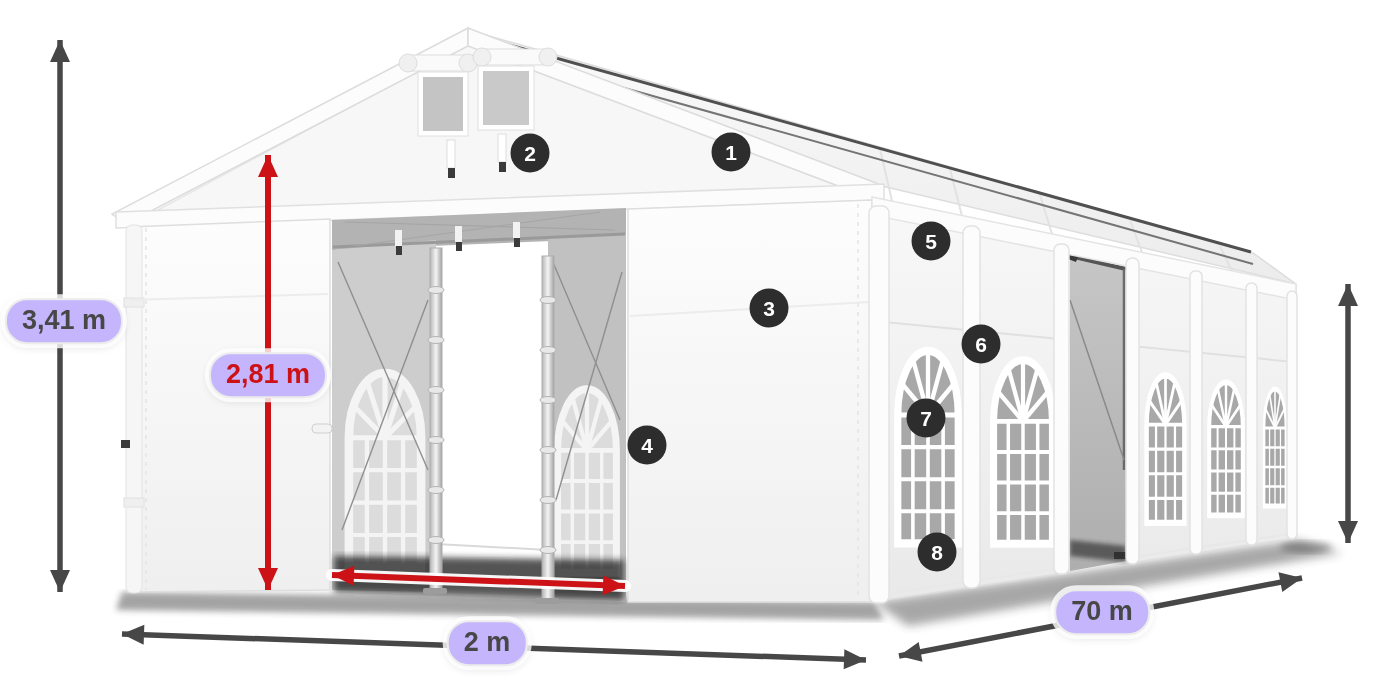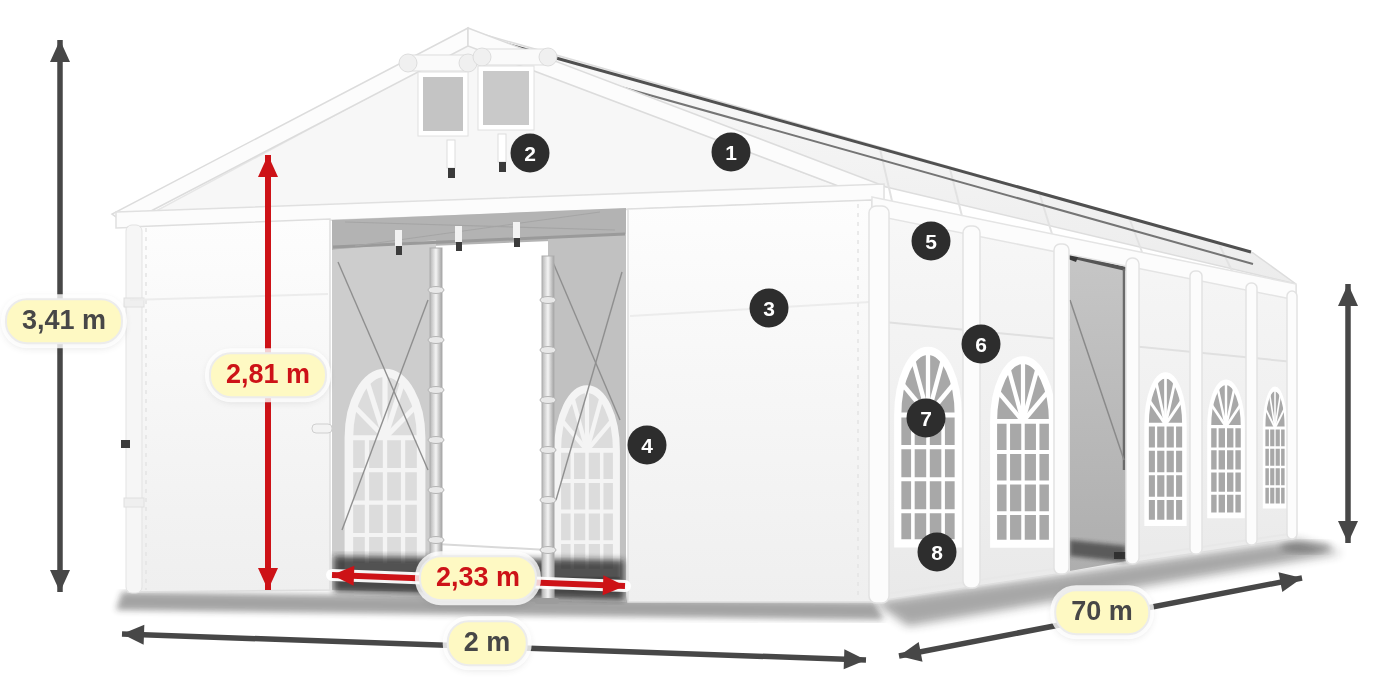--- a/index.html
+++ b/index.html
@@ -16,21 +16,21 @@
   #stage svg{position:absolute;left:0;top:0;}
   
   .arrow-dark{stroke:var(--dimension-dark);stroke-width:5.5;fill:none;}
   .arrow-red{stroke:var(--accent-red);stroke-width:6;fill:none;}
   .arrow-casing{stroke:#ffffff;stroke-width:12;fill:none;stroke-linecap:round;opacity:.95;}
   .head-dark{fill:var(--dimension-dark);}
   .head-red{fill:var(--accent-red);}
   
   .pill{
     position:absolute;z-index:20;transform:translate(-50%,-50%);
-    background:#fef9c3;border:2px solid #ececec;border-radius:22px;
+    background:#c4b5fd;border:2px solid #ececec;border-radius:22px;
     padding:4px 15px;font-size:27px;font-weight:bold;white-space:nowrap;
     box-shadow:0 0 0 4px rgba(255,255,255,.8),0 2px 8px rgba(60,60,60,.22);
     line-height:1.25;
   }
   .pill.dark{color:var(--dimension-dark);}
   .pill.red{color:var(--accent-red);}
   
   .marker{
     position:absolute;z-index:30;transform:translate(-50%,-50%);
     width:39px;height:39px;border-radius:50%;
@@ -289,21 +289,20 @@
     <line x1="122" y1="634" x2="866" y2="660" class="arrow-casing"></line>
     <line x1="122" y1="634" x2="866" y2="660" class="arrow-dark" marker-start="url(#headDark)" marker-end="url(#headDark)"></line>
     <line x1="899" y1="656" x2="1302" y2="578" class="arrow-casing"></line>
     <line x1="899" y1="656" x2="1302" y2="578" class="arrow-dark" marker-start="url(#headDark)" marker-end="url(#headDark)"></line>
     <line x1="1348" y1="284" x2="1348" y2="543" class="arrow-dark" marker-start="url(#headDark)" marker-end="url(#headDark)"></line>
   </g>
 </svg>
 
 <div class="pill dark" style="left:64px;top:321px"><span>3,41 m</span></div>
 <div class="pill red" style="left:268px;top:375px"><span>2,81 m</span></div>
-<div class="pill red" style="left:478px;top:578px"><span>2,33 m</span></div>
 <div class="pill dark" style="left:487px;top:643px"><span>2 m</span></div>
 <div class="pill dark" style="left:1102px;top:612px"><span>70 m</span></div>
 
 <div class="marker" style="left:731px;top:152px">1</div>
 <div class="marker" style="left:530px;top:153px">2</div>
 <div class="marker" style="left:769px;top:308px">3</div>
 <div class="marker" style="left:647px;top:445px">4</div>
 <div class="marker" style="left:931px;top:241px">5</div>
 <div class="marker" style="left:981px;top:344px">6</div>
 <div class="marker" style="left:926px;top:418px">7</div>

